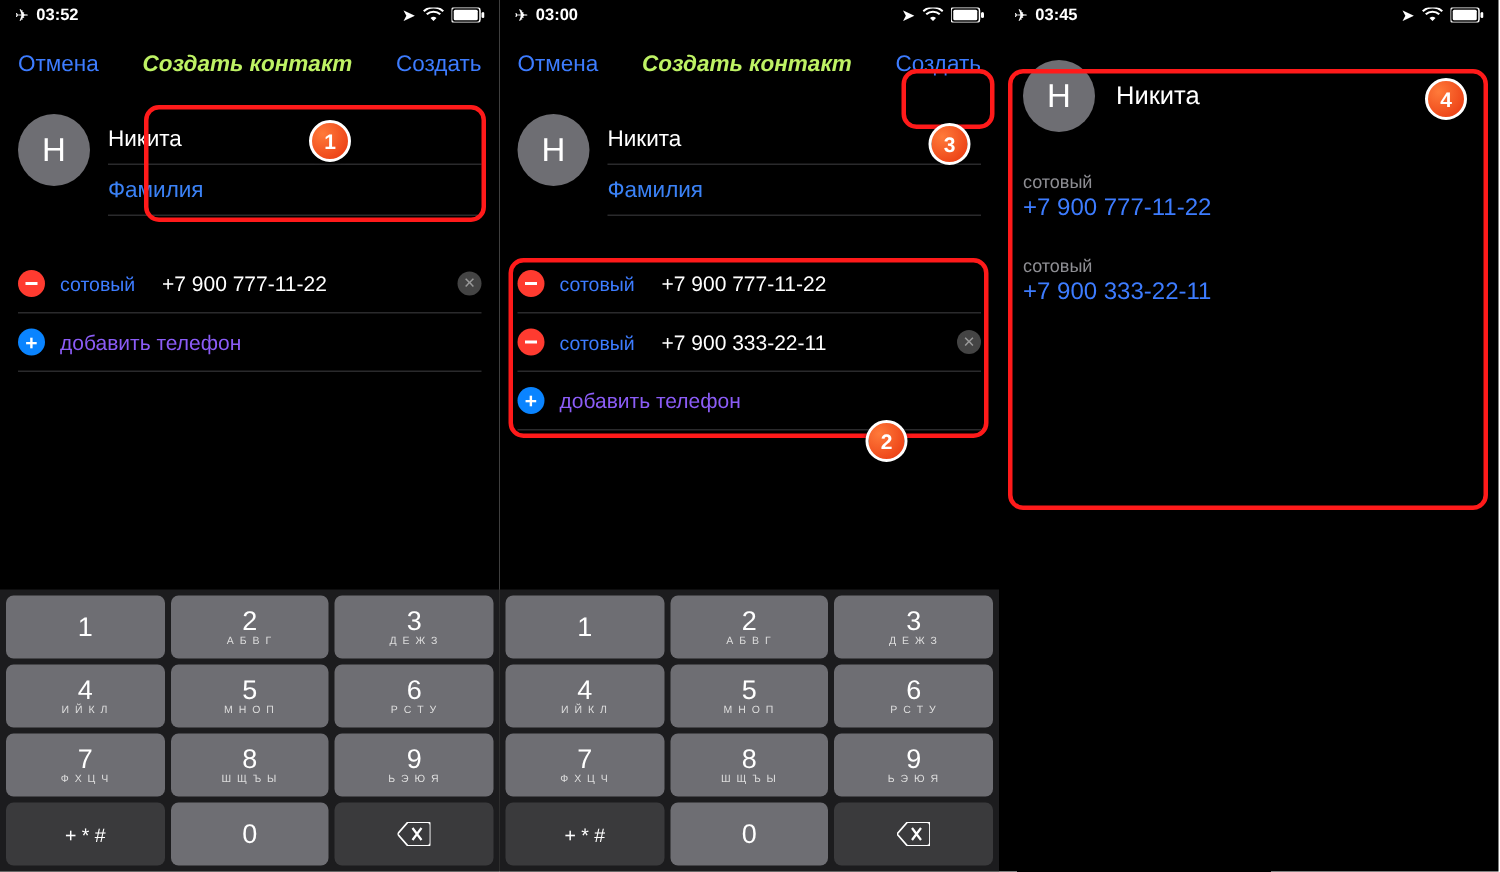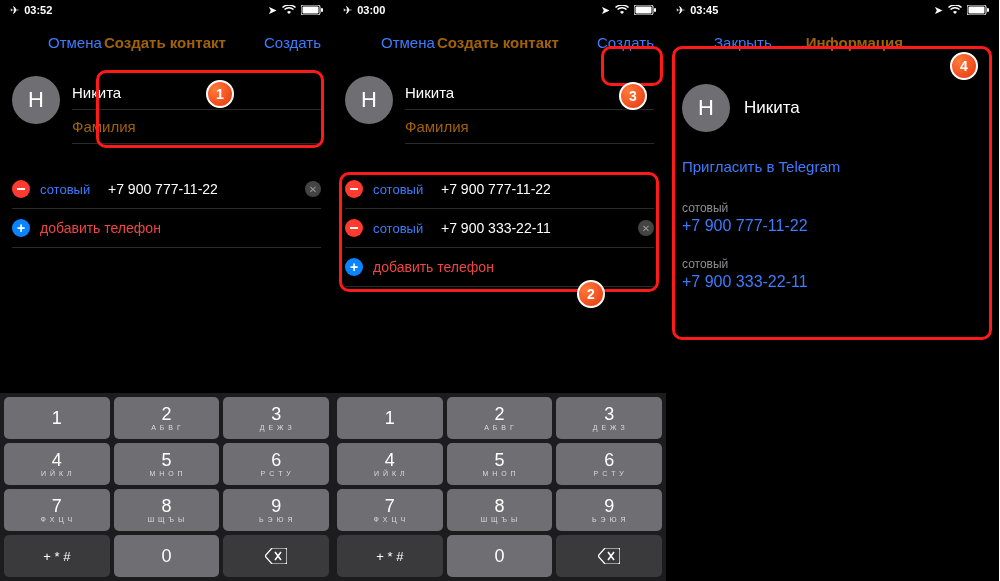--- a/index.html
+++ b/index.html
@@ -5,40 +5,40 @@
 * { margin:0; padding:0; box-sizing:border-box; font-family:-apple-system,Helvetica,Arial,sans-serif; }
 body { background:#fff; width:1000px; height:581px; position:relative; }
 .panel { position:absolute; top:0; width:333px; height:581px; background:#000; color:#fff; overflow:hidden; }
 #p1 { left:0; } #p2 { left:333px; } #p3 { left:666px; }
 
 .status-bar { height:20px; display:flex; align-items:center; justify-content:space-between; padding:0 10px; font-size:11px; color:#fff; }
 .sb-left, .sb-right { display:flex; align-items:center; gap:5px; }
 .sb-time { font-weight:600; }
 
 .nav { height:44px; display:flex; align-items:center; justify-content:space-between; padding:0 12px; }
-.nav-btn { color:#3d7cff; font-size:15px;margin-left:36px; }
-.nav-title { color:#a16207; font-size:15px; font-weight:600; }
+.nav-btn { color:#3d7cff; font-size:15px; }
+.nav-title { color:#bef264; font-size:15px; font-weight:600;font-style:italic; }
 
 .edit-area { padding:0 12px; }
 .contact-head { display:flex; align-items:flex-start; gap:12px; padding:12px 0; }
 .avatar { width:48px; height:48px; border-radius:50%; background:#6e6e73; display:flex; align-items:center; justify-content:center; font-size:22px; color:#fff; flex-shrink:0; }
 .name-fields { flex:1; }
 .name-row { border-bottom:1px solid #2a2a2c; padding:8px 0; font-size:15px; }
-.placeholder { color:#a16207; }
+.placeholder { color:#3b82f6; }
 
 .phone-section { margin-top:14px; }
 .phone-row { display:flex; align-items:center; padding:10px 0; border-bottom:1px solid #2a2a2c; font-size:14px; gap:10px; }
 .minus { width:18px; height:18px; border-radius:50%; background:#ff3b30; display:flex; align-items:center; justify-content:center; flex-shrink:0; }
 .minus::after { content:''; width:8px; height:2px; background:#fff; }
 .plus { width:18px; height:18px; border-radius:50%; background:#0a84ff; display:flex; align-items:center; justify-content:center; flex-shrink:0; }
 .plus::after { content:'+'; color:#fff; font-size:14px; font-weight:600; line-height:1; }
 .ptype { color:#3d7cff; font-size:13px; width:58px; }
 .pnum { color:#fff; flex:1; }
 .clear { width:16px; height:16px; border-radius:50%; background:#444; display:flex; align-items:center; justify-content:center; font-size:10px; color:#999; }
-.add-label { color:#ef4444; font-size:14px; }
+.add-label { color:#8b5cf6; font-size:14px; }
 
 .info-area { padding:12px 16px; }
 .info-head { display:flex; align-items:center; gap:14px; padding:8px 0 18px; }
 .info-name { font-size:17px; }
 .info-link { color:#3d7cff; font-size:15px; padding:8px 0 18px; }
 .info-phone { padding:8px 0 14px; }
 .info-label { color:#8e8e93; font-size:12px; margin-bottom:2px; }
 .info-num { color:#3d7cff; font-size:16px; }
 
 .highlight { position:absolute; border:3px solid #ff1a1a; border-radius:10px; pointer-events:none; }
@@ -302,31 +302,25 @@
         </span>
       <span>
           <svg width="22" height="10" viewBox="0 0 22 10">
             <rect x="0" y="0" width="19" height="10" rx="2" fill="none" stroke="#fff"></rect>
             <rect x="1.5" y="1.5" width="16" height="7" rx="1" fill="#fff"></rect>
             <rect x="20" y="3" width="2" height="4" rx="1" fill="#fff"></rect>
           </svg>
         </span>
     </div>
   </div>
-  <div class="nav">
-    <span class="nav-btn">Закрыть</span>
-    <span class="nav-title">Информация</span>
-    <span style="width:50px"></span>
-  </div>
   <div class="info-area">
     <div class="info-head">
       <div class="avatar">Н</div>
       <div class="info-name">Никита</div>
     </div>
-    <div class="info-link">Пригласить в Telegram</div>
     <div class="info-phone">
       <div class="info-label">сотовый</div>
       <div class="info-num">+7 900 777-11-22</div>
     </div>
     <div class="info-phone">
       <div class="info-label">сотовый</div>
       <div class="info-num">+7 900 333-22-11</div>
     </div>
   </div>
 

